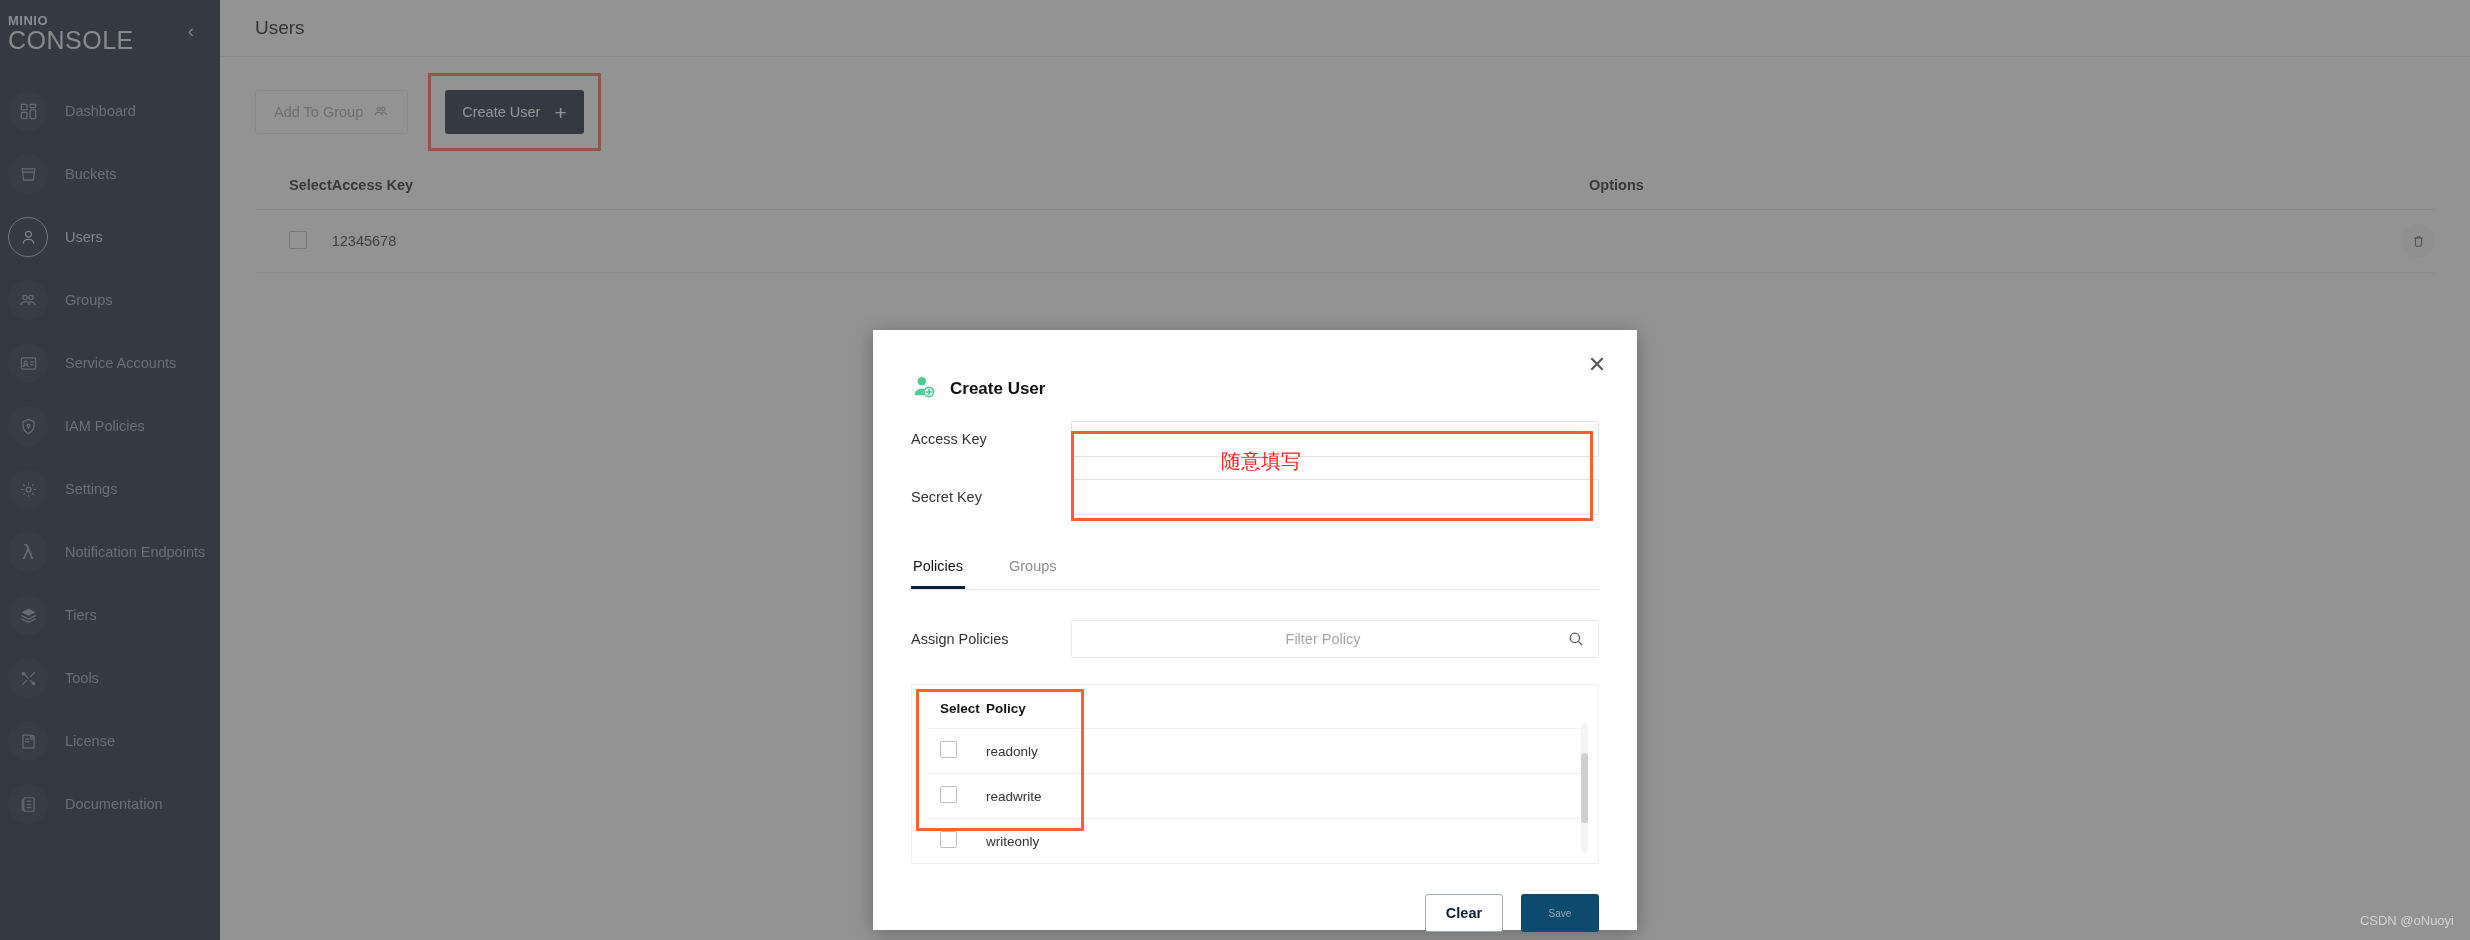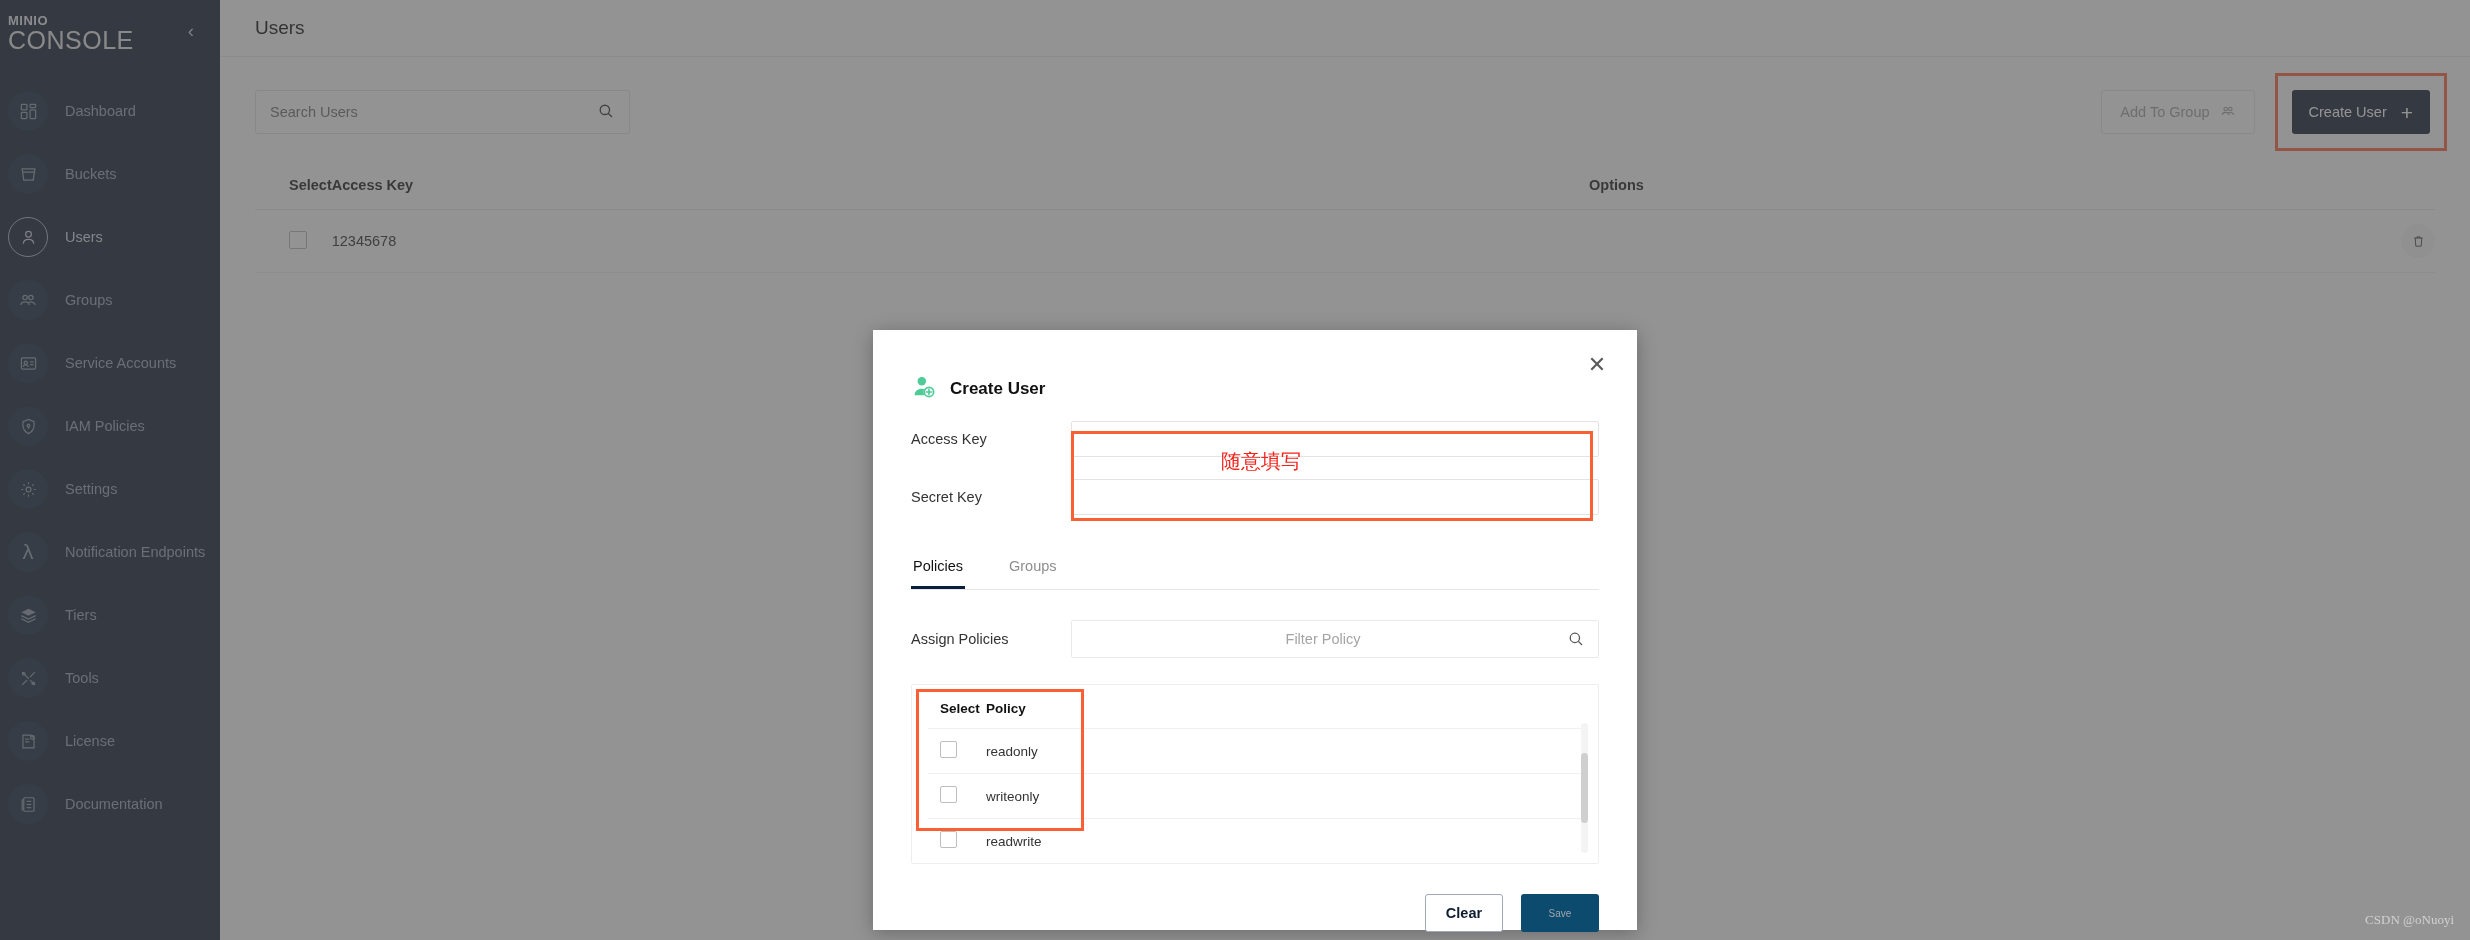--- a/index.html
+++ b/index.html
@@ -277,21 +277,21 @@
     height: 38px; min-width: 78px;
     background: #0c4a6e; color: #a2a6ab;
     border: 0; border-radius: 3px;
     font-size: 10px; font-family: "Liberation Sans", sans-serif;
     cursor: default;
   }
 
   #watermark {
     position: absolute; right: 16px; bottom: 12px;
     font-size: 13px; color: #d2d2d2;
-    font-family: Liberation Serif, serif;
+    font-family: Liberation Sans, sans-serif;
     pointer-events: none;
   }
 </style>
 </head>
 <body>
 
 <div id="sidebar">
   <div id="brand">
     <div class="minio">MINIO</div>
     <div class="console">CONSOLE</div>
@@ -431,29 +431,20 @@
   </div>
 </div>
 
 <div id="main">
   <div id="page-header">
     <span id="page-title">Users</span>
   </div>
 
   <div id="content">
     <div id="toolbar">
-      <div id="search-wrap">
-        <input id="search-input" type="text" placeholder="Search Users" style="">
-        <span id="search-icon">
-          <svg width="18" height="18" viewBox="0 0 24 24" fill="none" stroke="#2b2b2b" stroke-width="1.8">
-            <circle cx="10.5" cy="10.5" r="6.2"></circle>
-              <line x1="15.2" y1="15.2" x2="20" y2="20"></line>
-          </svg>
-        </span>
-      </div>
 
       <div id="toolbar-right">
         <button id="add-to-group">
           <span>Add To Group</span>
           <span>
             <svg width="16" height="16" viewBox="0 0 24 24" fill="none" stroke="#9b9b9b" stroke-width="1.6">
               <circle cx="8.5" cy="9" r="2.6"></circle>
                 <circle cx="15.5" cy="9" r="2.6"></circle>
               <path d="M3.5 18c0-2.6 2.2-3.9 5-3.9s5 1.3 5 3.9"></path>
               <path d="M12.8 14.6c2.5-.6 7.7-.1 7.7 3.4"></path>
@@ -565,27 +556,27 @@
         <tr>
           <td class="p-select">
             <span class="p-cbox"></span>
           </td>
           <td>readonly</td>
         </tr>
         <tr>
           <td class="p-select">
             <span class="p-cbox"></span>
           </td>
-          <td>writeonly</td>
+          <td>readwrite</td>
         </tr>
         <tr>
           <td class="p-select">
             <span class="p-cbox"></span>
           </td>
-          <td>readwrite</td>
+          <td>writeonly</td>
         </tr>
       </tbody>
     </table>
   </div>
 
   <div id="modal-actions">
     <button id="clear-btn">Clear</button>
     <button id="save-btn">Save</button>
   </div>
 </div>

